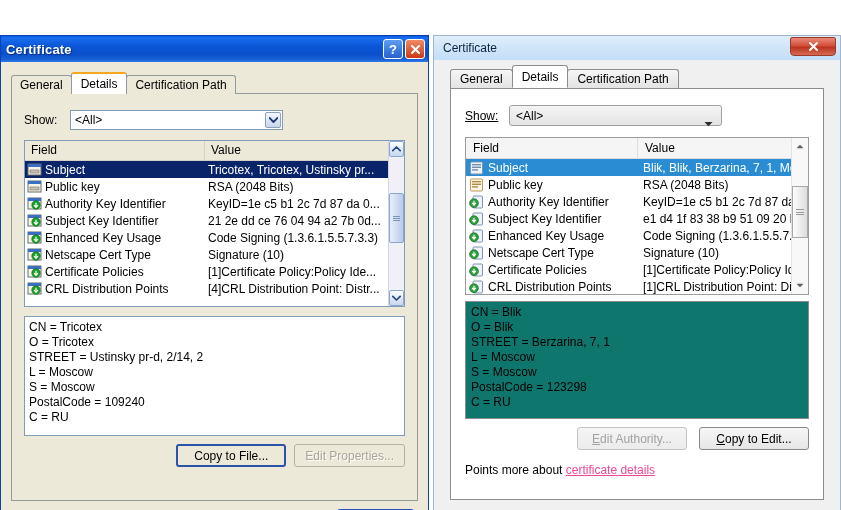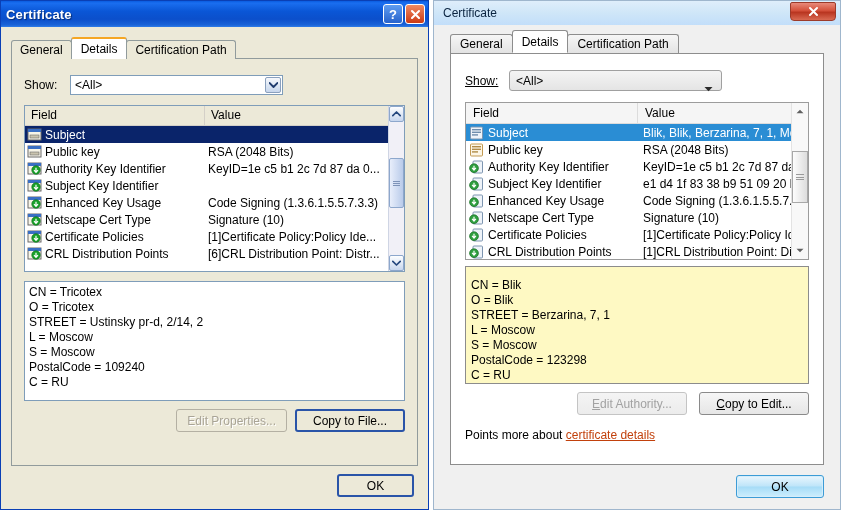--- a/index.html
+++ b/index.html
@@ -2,21 +2,21 @@
 <html><head>
 <meta charset="utf-8">
 <style>
   html,body{margin:0;padding:0;}
   body{
     width:841px;height:510px;overflow:hidden;
     background:#ffffff;
     font-family:"Liberation Sans", sans-serif;
     -webkit-font-smoothing:none;
   }
-  .stage{position:relative;width:841px;height:386px;}
+  .stage{position:relative;width:841px;height:386px;margin-top:35px;}
 
   
   .xp-dialog{
     position:absolute;left:0;top:0;width:429px;height:510px;
     background:#ece9d8;
     border:1px solid #0a3fb5;
     box-sizing:border-box;
   }
   .xp-titlebar{
     position:relative;height:26px;
@@ -212,35 +212,35 @@
   .w7-thumb{
     position:absolute;left:0;top:48px;width:16px;height:52px;
     background:linear-gradient(90deg,#fdfdfd,#dddddd);
     border:1px solid #a8a8a8;box-sizing:border-box;
     display:flex;align-items:center;justify-content:center;
   }
   .w7grip i{display:block;width:8px;height:1px;background:#9a9a9a;margin:1.5px 0;}
 
   .w7-detail{
     position:absolute;left:14px;top:212px;right:14px;height:118px;
-    background:#fef9c3;border:1px solid #8c8c8c;box-sizing:border-box;
-    padding:11px 5px;font-size:12px;color:#000;line-height:15px;
+    background:#0f766e;border:1px solid #8c8c8c;box-sizing:border-box;
+    padding:3px 5px;font-size:12px;color:#000;line-height:15px;
     white-space:pre;overflow:hidden;
   }
   .w7-actions{position:absolute;right:14px;top:338px;display:flex;gap:12px;}
   .w7-button{
     height:23px;min-width:110px;padding:0 12px;font-size:12px;color:#000;
     background:linear-gradient(180deg,#f6f6f6,#e6e6e6);
     border:1px solid #8a8a8a;border-radius:3px;
     display:flex;align-items:center;justify-content:center;box-sizing:border-box;
   }
   .w7-button u{text-decoration:underline;}
   .w7-button.disabled{color:#a2a2a2;border-color:#c4c4c4;background:linear-gradient(180deg,#f4f4f4,#ececec);}
   .w7-learn{position:absolute;left:14px;top:374px;font-size:12px;color:#000;}
-  .w7-learn a{color:#c2410c;text-align:center;}
+  .w7-learn a{color:#ec4899;text-align:center;}
   .w7-ok{
     position:absolute;right:16px;bottom:11px;width:88px;height:23px;
     font-size:12px;color:#000;border-radius:3px;box-sizing:border-box;
     background:linear-gradient(180deg,#eaf6fd,#bfe5f9 48%,#a6dcf7 52%,#cdeefd);
     border:1px solid #3c9cd6;
     box-shadow:0 0 0 1px #d5edfb inset;
     display:flex;align-items:center;justify-content:center;
   }
 </style>
 </head>
@@ -293,20 +293,21 @@
 
             <div class="xp-row sel">
               <span class="xp-ico">
                 <svg width="15" height="13" viewBox="0 0 15 13">
                     <rect x="1" y="1" width="13" height="11" fill="#f7f4e7" stroke="#6b6b6b"></rect>
                     <rect x="1" y="1" width="13" height="3" fill="#3a6fc4"></rect>
                     <rect x="3" y="7" width="9" height="3" fill="#c9c3ae" stroke="#6b6b6b" stroke-width=".6"></rect>
                   </svg>
               </span>
               <span class="xp-fname">Subject</span>
+              <span class="xp-fval">Tricotex, Tricotex, Ustinsky pr...</span>
             </div>
 
             <div class="xp-row">
               <span class="xp-ico">
                 <svg width="15" height="13" viewBox="0 0 15 13">
                     <rect x="1" y="1" width="13" height="11" fill="#f7f4e7" stroke="#6b6b6b"></rect>
                     <rect x="1" y="1" width="13" height="3" fill="#3a6fc4"></rect>
                     <rect x="3" y="7" width="9" height="3" fill="#c9c3ae" stroke="#6b6b6b" stroke-width=".6"></rect>
                   </svg>
               </span>
@@ -330,20 +331,21 @@
             <div class="xp-row">
               <span class="xp-ico">
                 <svg width="15" height="13" viewBox="0 0 15 13">
                     <rect x="1" y="1" width="13" height="11" fill="#f7f4e7" stroke="#6b6b6b"></rect>
                     <rect x="1" y="1" width="13" height="3" fill="#3a6fc4"></rect>
                     <circle cx="9" cy="8" r="4.2" fill="#1aa32b" stroke="#0a6b17" stroke-width=".7"></circle>
                     <path d="M9 5.8 L9 9.6 M7 8.2 L9 10.3 L11 8.2" stroke="#fff" stroke-width="1.2" fill="none"></path>
                   </svg>
               </span>
               <span class="xp-fname">Subject Key Identifier</span>
+              <span class="xp-fval">21 2e dd ce 76 04 94 a2 7b 0d...</span>
             </div>
 
             <div class="xp-row">
               <span class="xp-ico">
                 <svg width="15" height="13" viewBox="0 0 15 13">
                     <rect x="1" y="1" width="13" height="11" fill="#f7f4e7" stroke="#6b6b6b"></rect>
                     <rect x="1" y="1" width="13" height="3" fill="#3a6fc4"></rect>
                     <circle cx="9" cy="8" r="4.2" fill="#1aa32b" stroke="#0a6b17" stroke-width=".7"></circle>
                     <path d="M9 5.8 L9 9.6 M7 8.2 L9 10.3 L11 8.2" stroke="#fff" stroke-width="1.2" fill="none"></path>
                   </svg>
@@ -381,21 +383,21 @@
             <div class="xp-row">
               <span class="xp-ico">
                 <svg width="15" height="13" viewBox="0 0 15 13">
                     <rect x="1" y="1" width="13" height="11" fill="#f7f4e7" stroke="#6b6b6b"></rect>
                     <rect x="1" y="1" width="13" height="3" fill="#3a6fc4"></rect>
                     <circle cx="9" cy="8" r="4.2" fill="#1aa32b" stroke="#0a6b17" stroke-width=".7"></circle>
                     <path d="M9 5.8 L9 9.6 M7 8.2 L9 10.3 L11 8.2" stroke="#fff" stroke-width="1.2" fill="none"></path>
                   </svg>
               </span>
               <span class="xp-fname">CRL Distribution Points</span>
-              <span class="xp-fval">[6]CRL Distribution Point: Distr...</span>
+              <span class="xp-fval">[4]CRL Distribution Point: Distr...</span>
             </div>
 
           </div>
 
           <div class="xp-vscroll">
             <div class="xp-sbtn top">
               <svg width="9" height="6" viewBox="0 0 9 6">
                   <path d="M0.8 4.6 L4.5 1 L8.2 4.6" stroke="#24477e" stroke-width="1.7" fill="none" stroke-linecap="round" stroke-linejoin="round"></path>
                 </svg>
             </div>
@@ -416,22 +418,22 @@
 
         <div class="xp-detail">CN = Tricotex
 O = Tricotex
 STREET = Ustinsky pr-d, 2/14, 2
 L = Moscow
 S = Moscow
 PostalCode = 109240
 C = RU</div>
 
         <div class="xp-actions">
+          <div class="xp-button default">Copy to File...</div>
           <div class="xp-button disabled">Edit Properties...</div>
-          <div class="xp-button default">Copy to File...</div>
         </div>
 
       </div>
 
       <div class="xp-ok">OK</div>
     </div>
   </div>
 
   <div class="w7-dialog">
 

